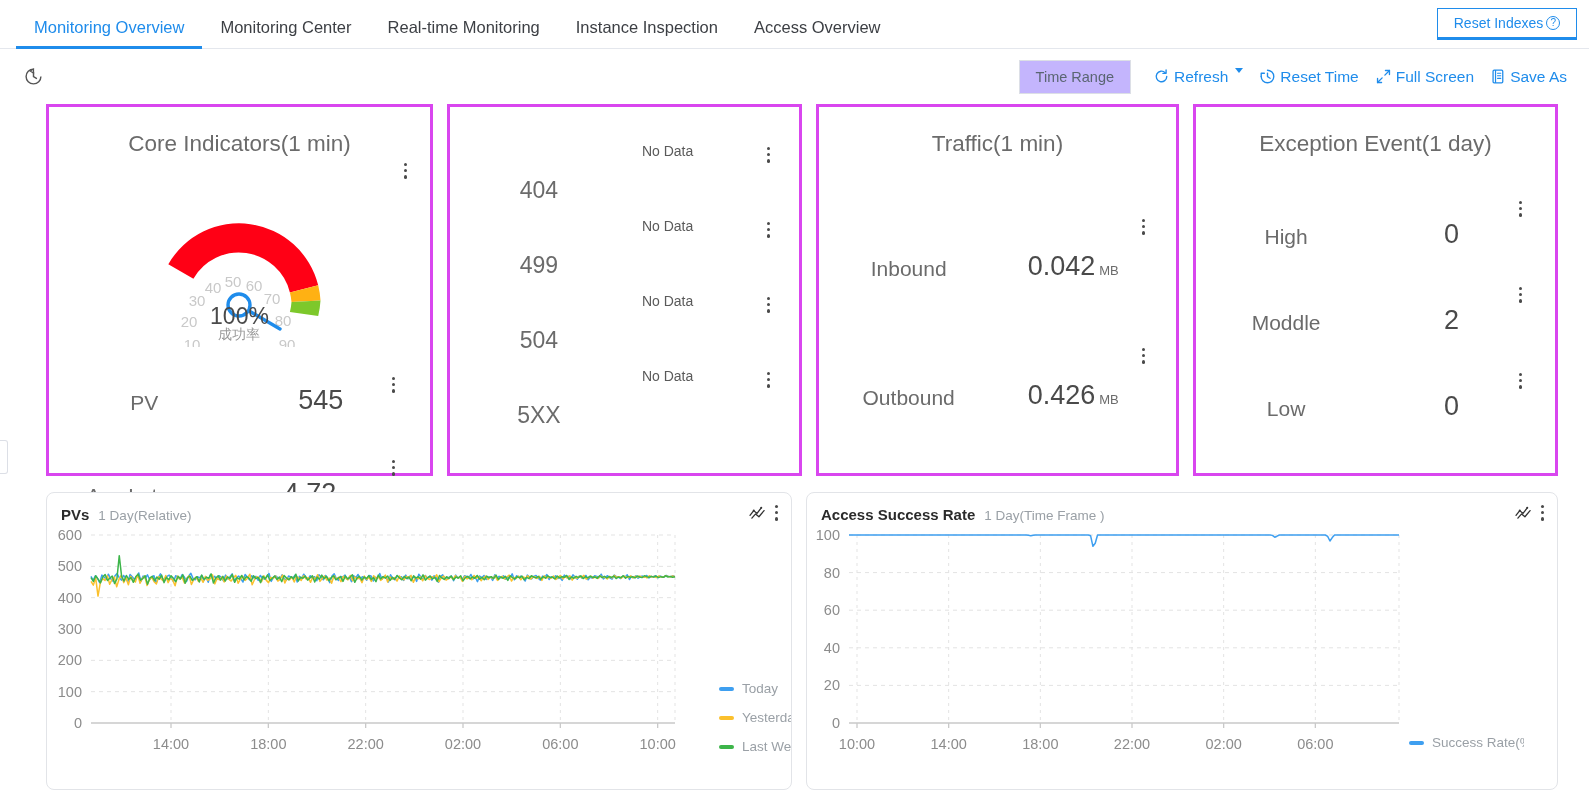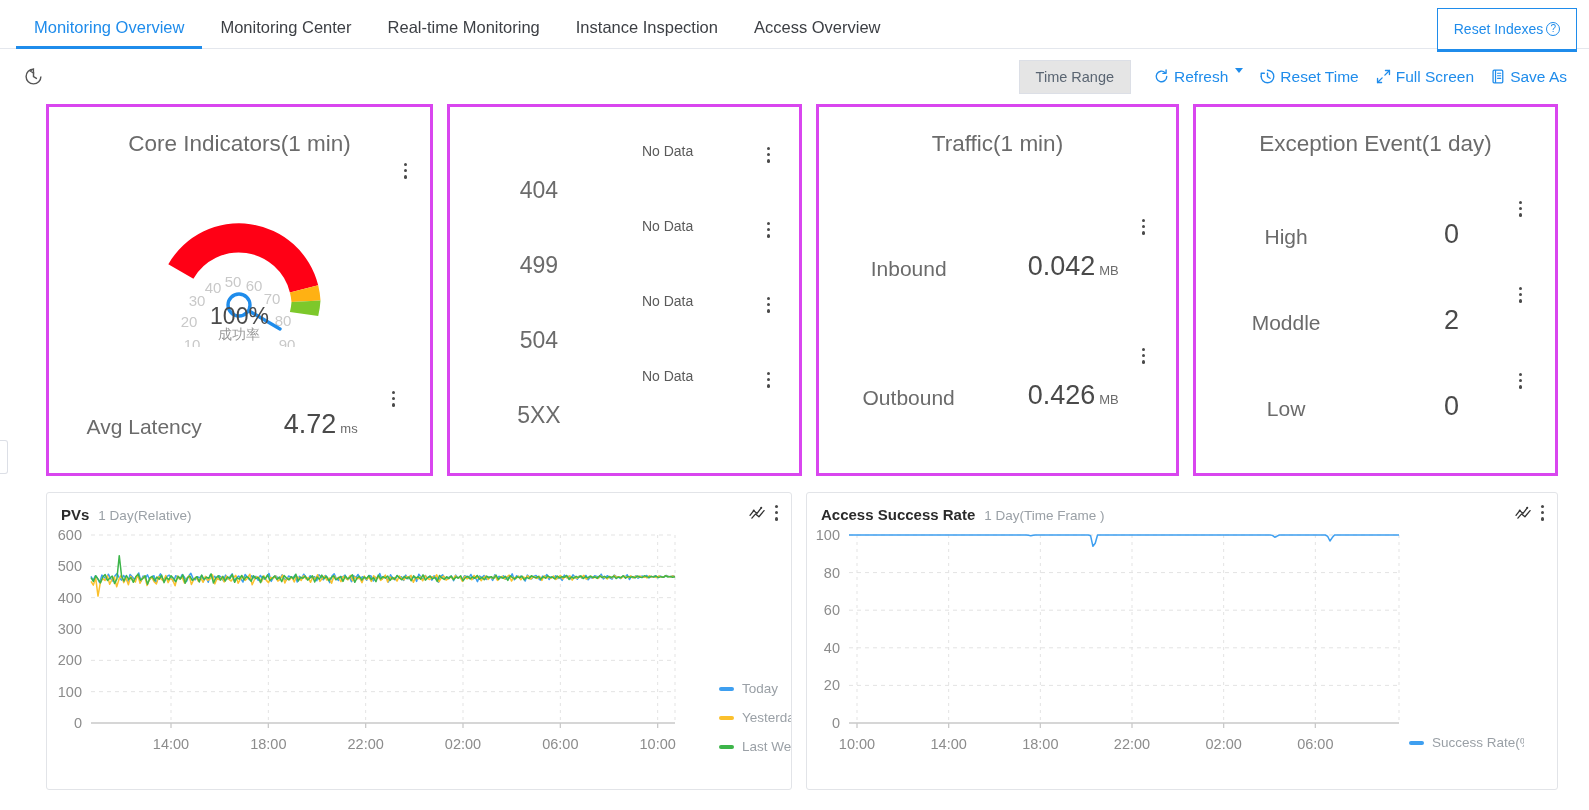--- a/index.html
+++ b/index.html
@@ -33,21 +33,21 @@
   }
   .tab.active{ color:#1f8ceb; font-weight:400; }
   .tab.active::after{
     content:"";
     position:absolute; left:0; right:0; bottom:-1px;
     height:3px; background:#1f8ceb;
   }
   .reset-indexes{
     position:absolute;
     right:12px; top:8px;
-    height:44px;
+    height:32px;
     min-width:140px;
     border:1px solid #1f8ceb;
     border-bottom:3px solid #1f8ceb;
     background:#fff;
     color:#1f8ceb;
     font-size:14px;
     display:flex; align-items:center; justify-content:center;
     gap:1px;
     cursor:pointer;
     padding:0 14px;
@@ -74,21 +74,21 @@
     display:flex; align-items:center; gap:8px;
     font-size:20px; color:#333;
   }
   .clock-ico{ display:block; }
   .toolbar{
     margin-left:auto;
     display:flex; align-items:center; gap:0px;
   }
   .timerange-btn{
     border:1px solid #dcdfe6;
-    background:#e5e5e5;
+    background:#c4b5fd;
     color:#5a6572;
     font-size:14.5px;
     padding:8px 16px;
     cursor:pointer;
     margin-right:14px;
   }
   .tb-item{
     display:flex; align-items:flex-start; gap:4px;
     color:#1f8ceb; font-size:15.5px;
     padding:4px 8px;
@@ -182,21 +182,21 @@
   }
 
   
   .chart-row{
     display:flex;
     gap:14px;
     padding:16px 36px 0 46px;
   }
   .chart-card{
     border:1px solid #e2e4e8;
-    border-radius:3px;
+    border-radius:8px;
     background:#fff;
     position:relative;
     height:298px;
     overflow:hidden;
   }
   .chart-card.left { flex:0 0 746px; }
   .chart-card.right{ flex:0 0 752px; }
   .chart-head{
     display:flex; align-items:baseline; gap:9px;
     padding:13px 0 0 14px;
@@ -346,20 +346,31 @@
 
           <line x1="0" y1="0" x2="41" y2="24" stroke="#1f8ceb" stroke-width="3.4" stroke-linecap="round"></line>
           <circle cx="0" cy="0" r="11" fill="#fff" stroke="#1f8ceb" stroke-width="3.4"></circle>
         </g>
         <text x="190" y="182" fill="#9a9a9a" font-family="Liberation Sans, sans-serif" font-size="14" text-anchor="middle" id="gaugeLabel">成功率</text>
       </svg>
     </div>
 
     <div class="gauge-pct">100%</div>
 
+    <div class="metric-row" style="margin-top:38px;">
+      <div class="metric-label">PV</div>
+      <div class="metric-value">
+        <span>545</span>
+      </div>
+      <div class="dots" style="top:-8px; right:34px;">
+          <i></i>
+          <i></i>
+          <i></i>
+        </div>
+    </div>
 
     <div class="metric-row" style="margin-top:62px;">
       <div class="metric-label">Avg Latency</div>
       <div class="metric-value">
         <span>4.72</span><span class="unit">ms</span>
       </div>
       <div class="dots" style="top:-18px; right:34px;">
           <i></i>
           <i></i>
           <i></i>

